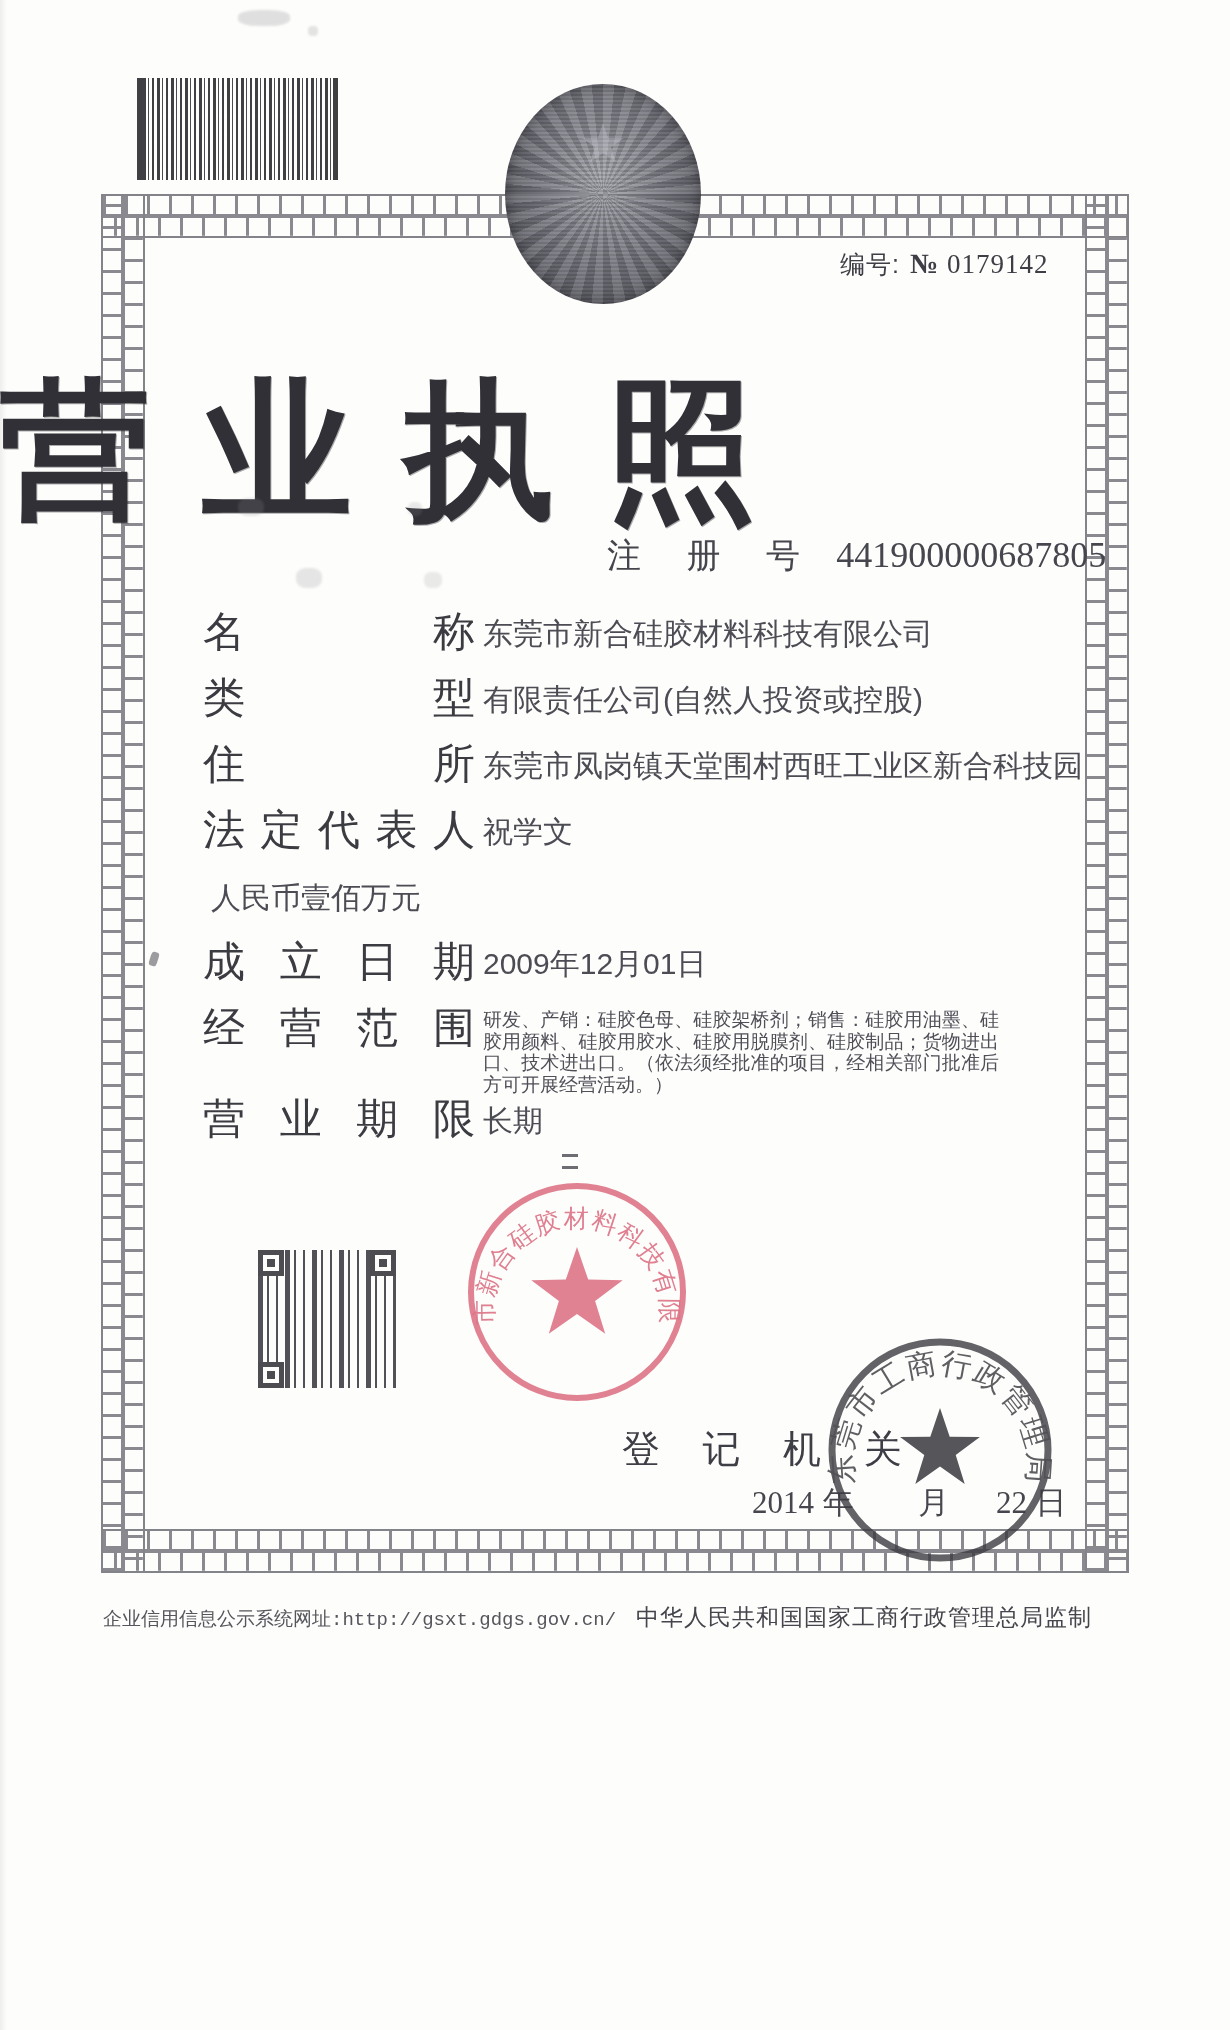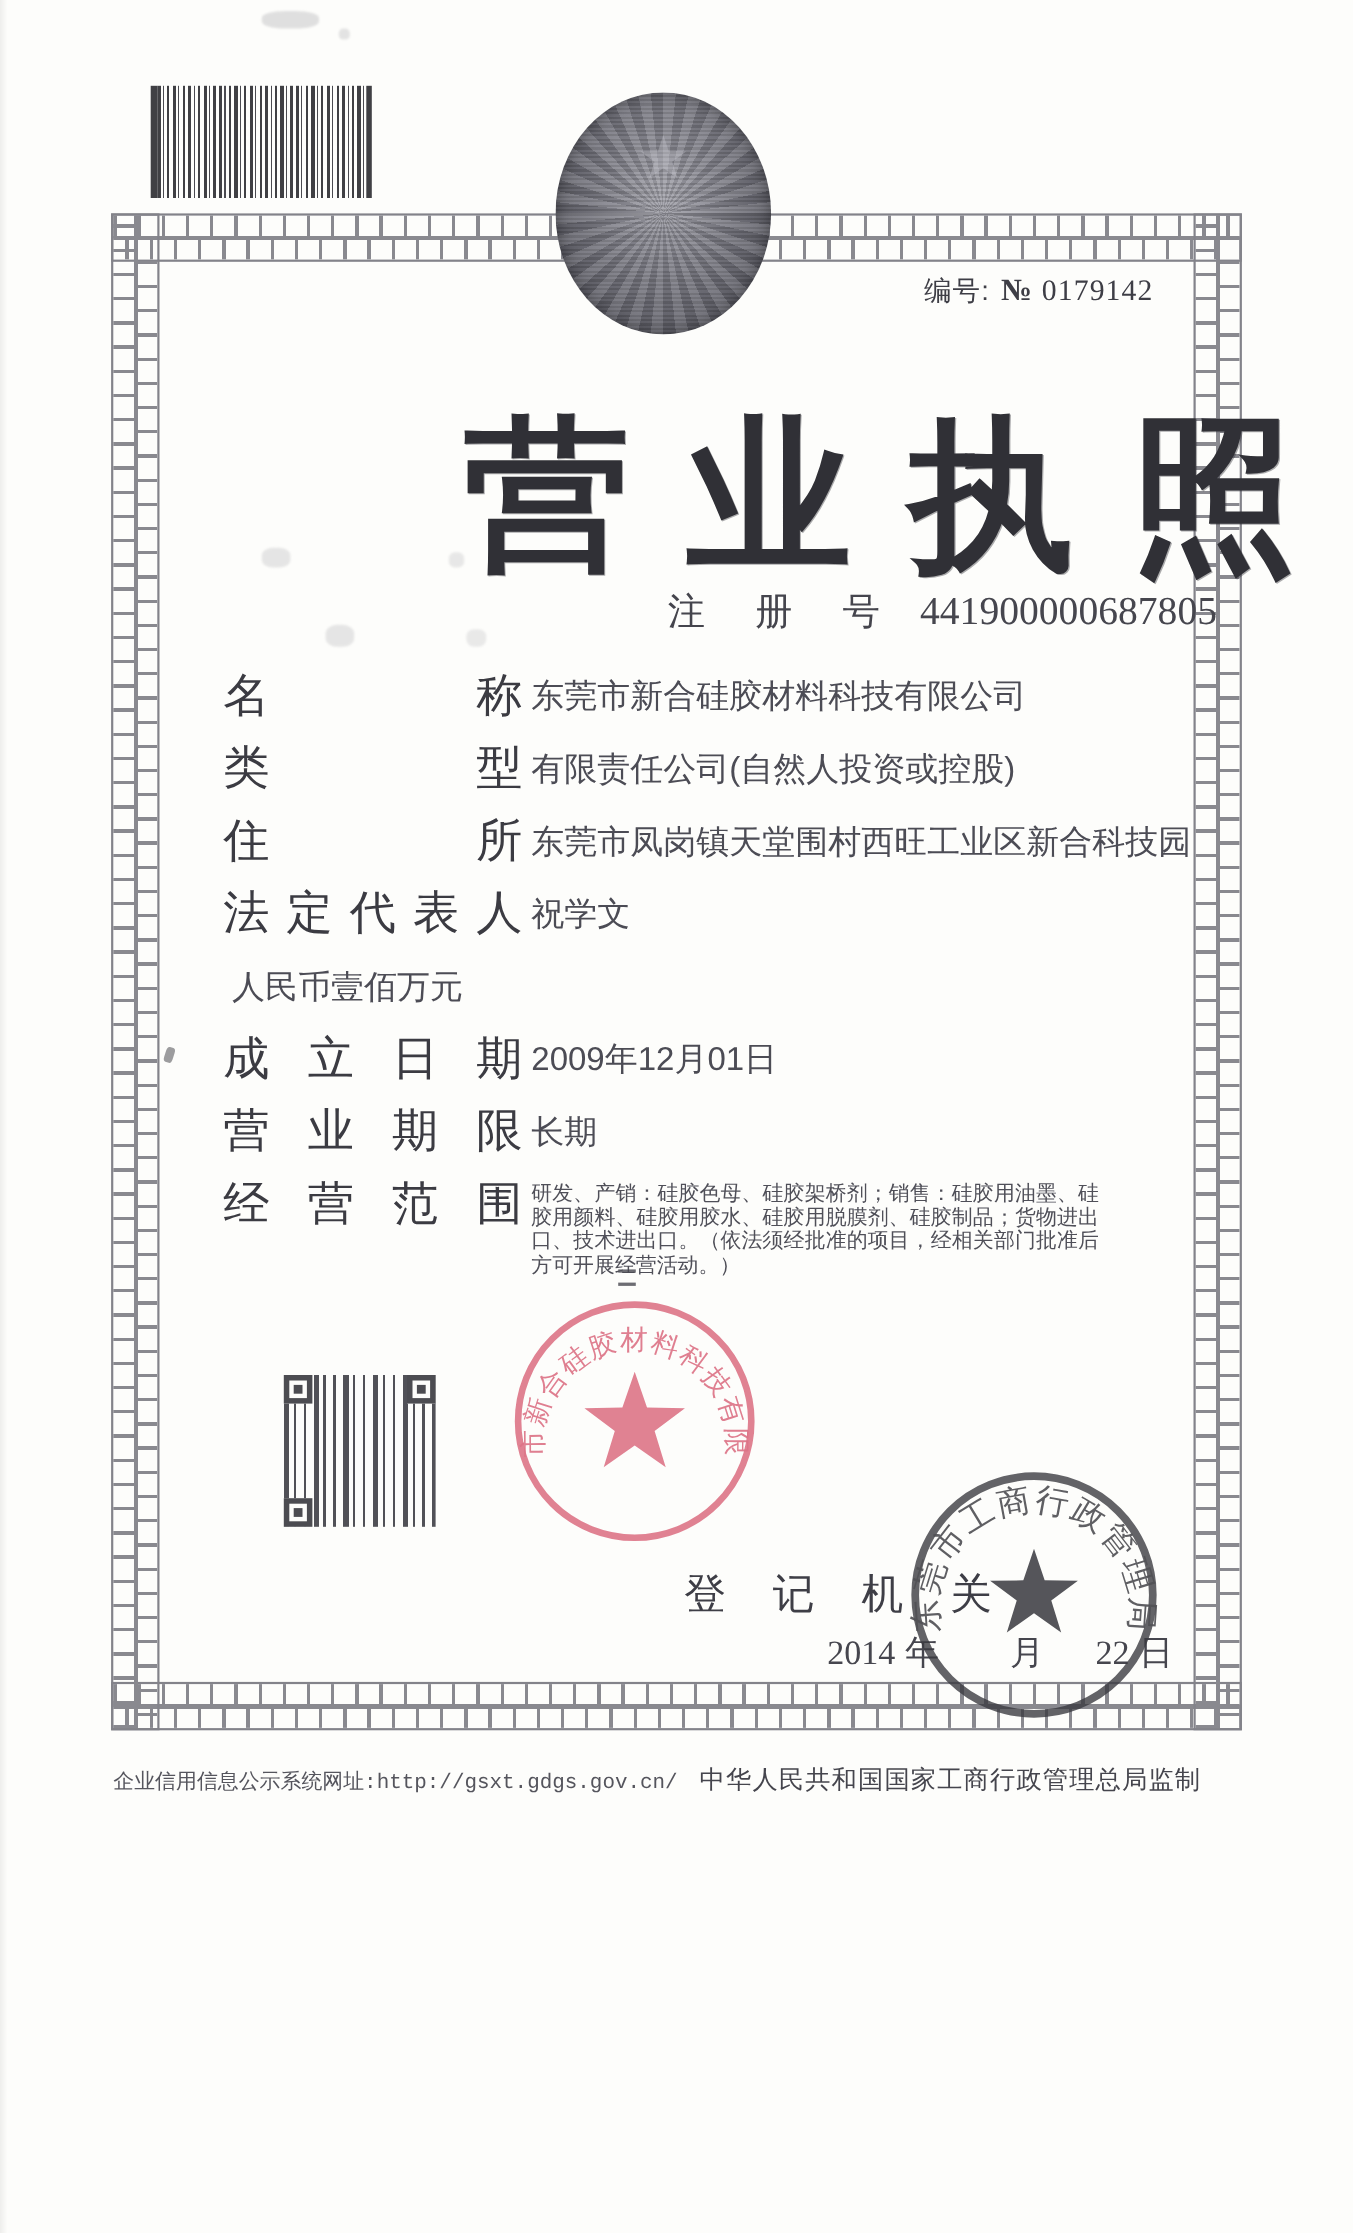--- a/index.html
+++ b/index.html
@@ -53,23 +53,23 @@
     font-size:54px;color:#c9c9d1;opacity:.35;}
 
   
   .serial{position:absolute;left:840px;top:248px;width:260px;font-size:25px;
     letter-spacing:1px;color:#3e3e46;white-space:nowrap;}
   .serial .no-mark{font-family:"Liberation Serif","DejaVu Serif",serif;font-weight:bold;
     font-size:28px;margin:0 8px 0 10px;}
   .serial .digits{font-family:"Liberation Serif","DejaVu Serif",serif;font-size:27px;}
 
   
-  .title{position:absolute;left:0;width:1230px;top:352px;text-align:right;
+  .title{position:absolute;left:0;width:1230px;top:352px;text-align:left;
     font-size:150px;font-weight:900;color:#303036;letter-spacing:52px;
-    padding-left:80px;box-sizing:border-box;white-space:nowrap;
+    box-sizing:border-box;white-space:nowrap;
     text-shadow:1px 1px 0 rgba(48,48,54,.4);}
 
   
   .regline{position:absolute;left:607px;top:533px;white-space:nowrap;}
   .regline .rl-label{font-size:34px;letter-spacing:18px;color:#45454d;}
   .regline .rl-value{font-family:"Liberation Serif","DejaVu Serif",serif;
     font-size:36px;color:#46464e;margin-left:14px;}
 
   
   .fields{position:absolute;left:203px;top:608px;width:890px;}
@@ -170,27 +170,27 @@
       <div class="flabel">法定代表人</div>
       <div class="fvalue">祝学文</div>
     </div>
     <div class="frow">
       <div class="fvalue">人民币壹佰万元</div>
     </div>
     <div class="frow">
       <div class="flabel">成立日期</div>
       <div class="fvalue">2009年12月01日</div>
     </div>
-    <div class="frow">
-      <div class="flabel">营业期限</div>
-      <div class="fvalue">长期</div>
-    </div>
     <div class="frow scope">
       <div class="flabel">经营范围</div>
       <div class="fvalue">研发、产销：硅胶色母、硅胶架桥剂；销售：硅胶用油墨、硅胶用颜料、硅胶用胶水、硅胶用脱膜剂、硅胶制品；货物进出口、技术进出口。（依法须经批准的项目，经相关部门批准后方可开展经营活动。）</div>
+    </div>
+    <div class="frow">
+      <div class="flabel">营业期限</div>
+      <div class="fvalue">长期</div>
     </div>
   </div>
   <div class="smudge"></div>
 
   <div class="qr">
     <div class="finder f-tl"></div>
     <div class="finder f-tr"></div>
     <div class="finder f-bl"></div>
   </div>
 

